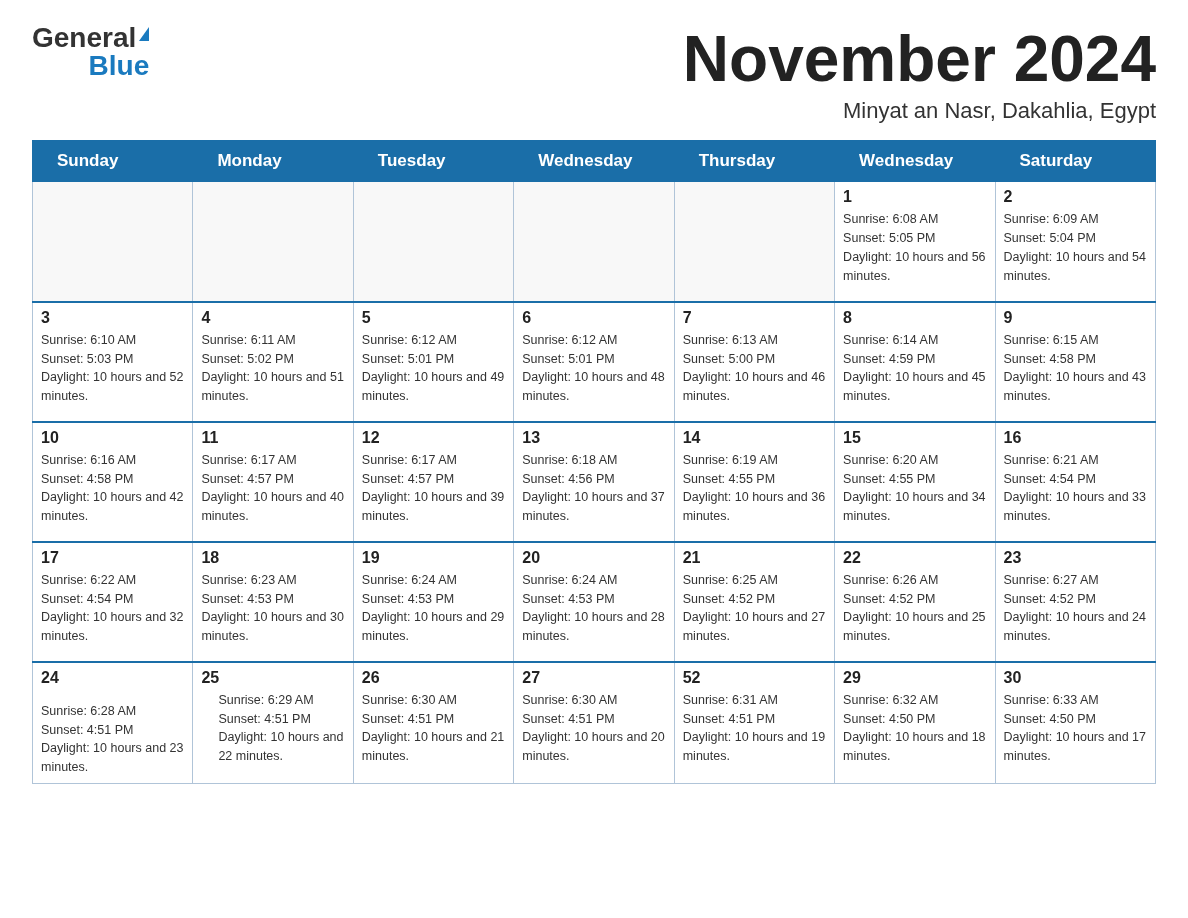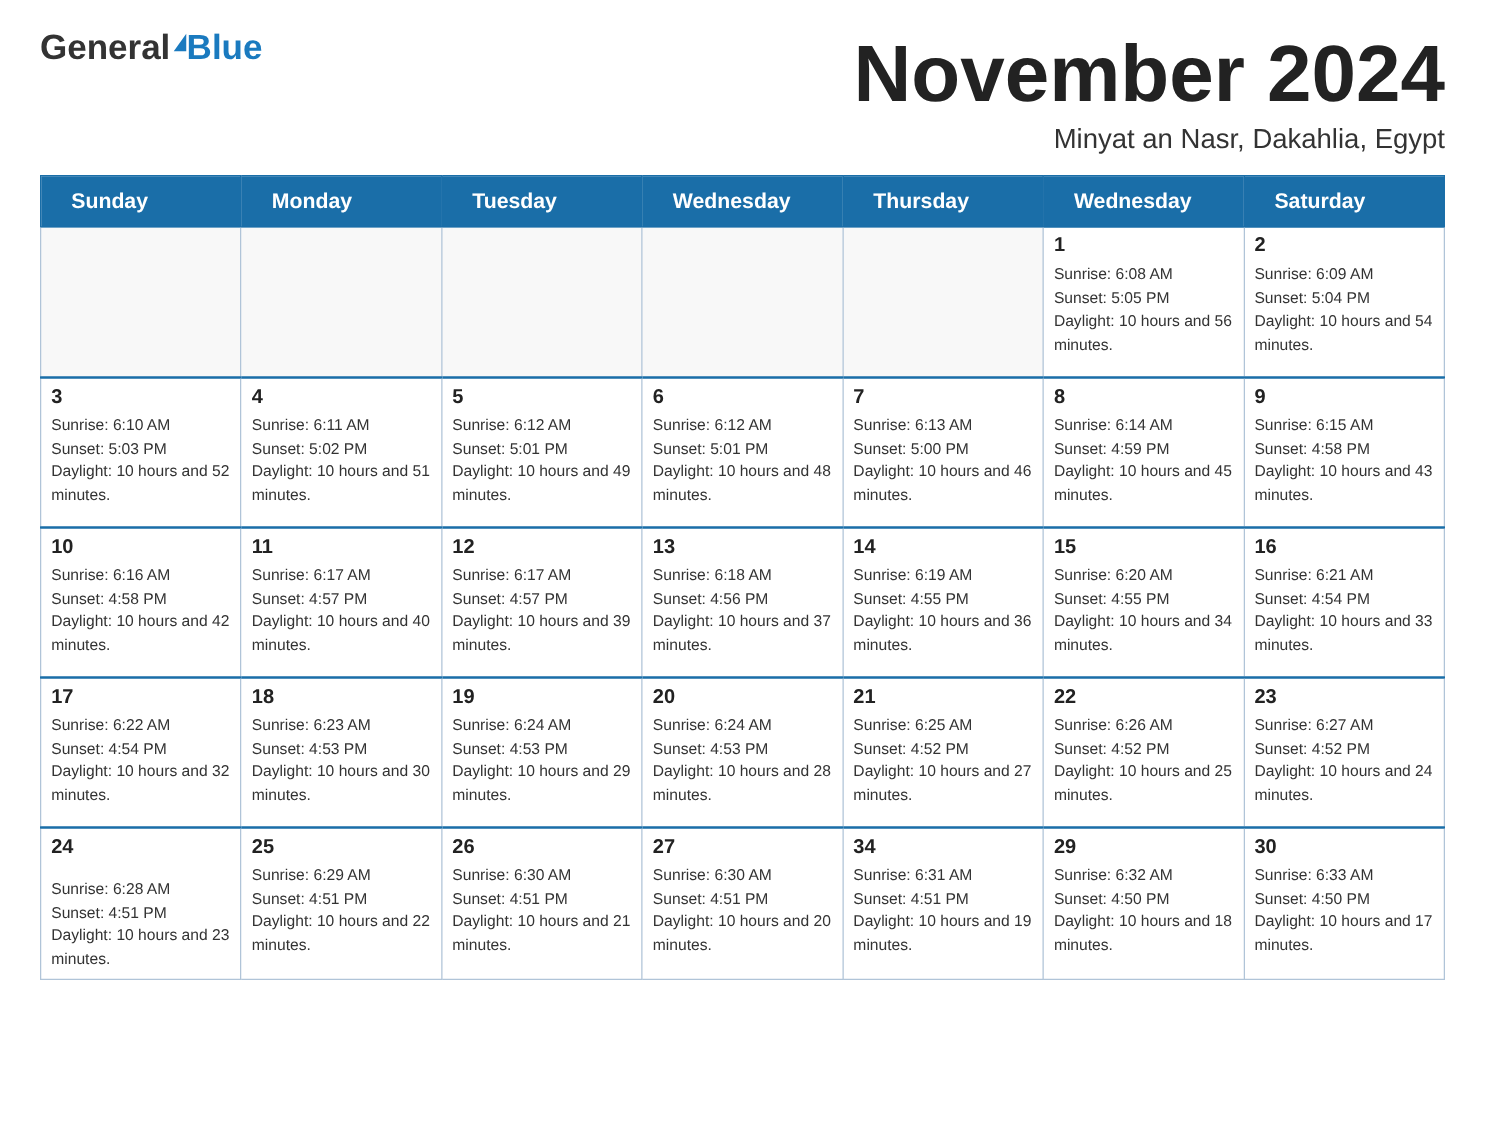--- a/index.html
+++ b/index.html
@@ -11,21 +11,21 @@
       min-height: 918px;
     }
     .header-row {
       display: flex;
       justify-content: space-between;
       align-items: flex-start;
       margin-bottom: 8px;
     }
     .logo {
       display: flex;
-      flex-direction: row;
+      flex-direction: column;
       align-items: flex-end;
     }
     .logo-general {
       font-size: 28px;
       font-weight: bold;
       color: #333;
       line-height: 1;
     }
     .logo-blue {
       font-size: 28px;
@@ -282,38 +282,38 @@
       </tr>
       <tr class="row-divider">
         <td>
           <span class="day-number">24</span>
           <div class="day-info" style="white-space: pre-line; margin-top: 15px;">Sunrise: 6:28 AM
 Sunset: 4:51 PM
 Daylight: 10 hours and 23 minutes.</div>
         </td>
         <td>
           <span class="day-number">25</span>
-          <div class="day-info" style="white-space: pre-line;">Sunrise: 6:29 AM
+          <div class="day-info" style="white-space: pre-line; margin-left: 17px;">Sunrise: 6:29 AM
 Sunset: 4:51 PM
 Daylight: 10 hours and 22 minutes.</div>
         </td>
         <td>
           <span class="day-number">26</span>
           <div class="day-info" style="white-space: pre-line;">Sunrise: 6:30 AM
 Sunset: 4:51 PM
 Daylight: 10 hours and 21 minutes.</div>
         </td>
         <td>
           <span class="day-number">27</span>
           <div class="day-info" style="white-space: pre-line;">Sunrise: 6:30 AM
 Sunset: 4:51 PM
 Daylight: 10 hours and 20 minutes.</div>
         </td>
         <td>
-          <span class="day-number">34</span>
+          <span class="day-number">52</span>
           <div class="day-info" style="white-space: pre-line;">Sunrise: 6:31 AM
 Sunset: 4:51 PM
 Daylight: 10 hours and 19 minutes.</div>
         </td>
         <td>
           <span class="day-number">29</span>
           <div class="day-info" style="white-space: pre-line;">Sunrise: 6:32 AM
 Sunset: 4:50 PM
 Daylight: 10 hours and 18 minutes.</div>
         </td>

